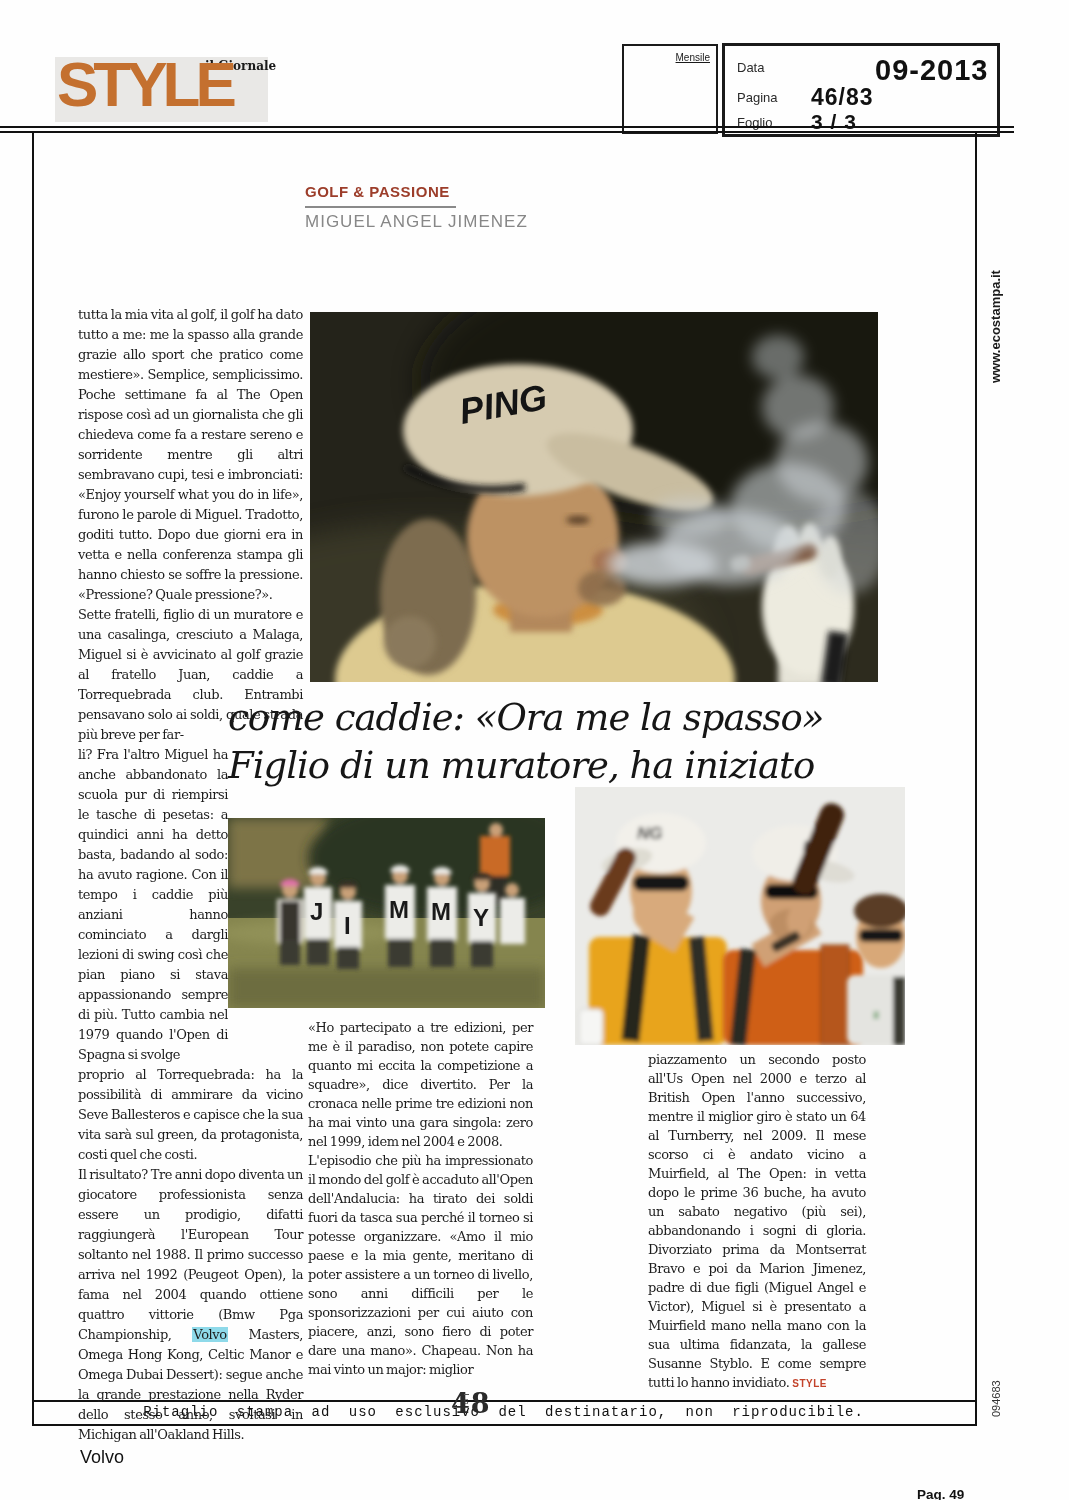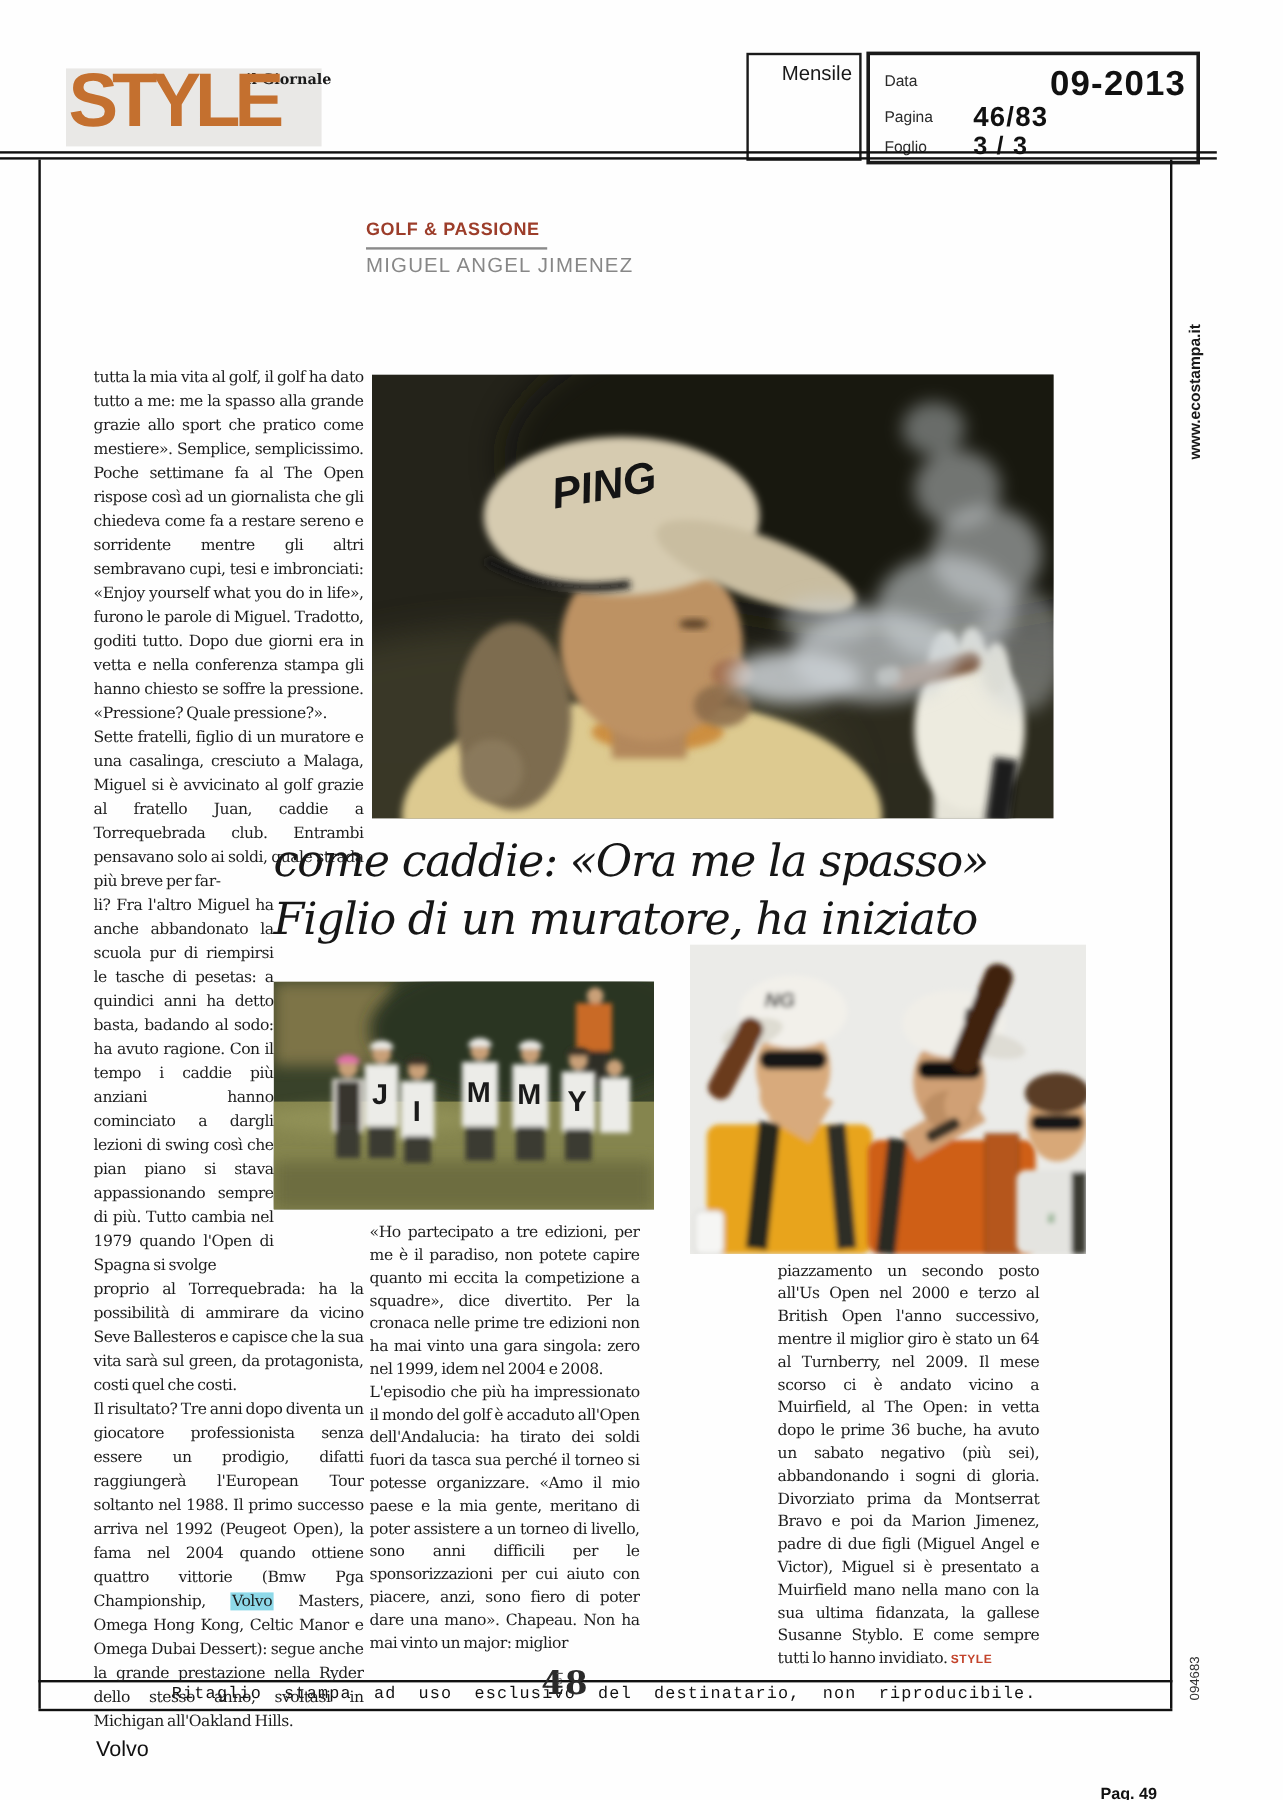--- a/index.html
+++ b/index.html
@@ -6,21 +6,21 @@
   #page{position:relative;width:1069px;height:1500px;background:#fefefe;overflow:hidden;
         font-family:"Liberation Sans", sans-serif;}
 
   
   .logo-box{position:absolute;left:55px;top:57px;width:213px;height:65px;background:#e9e8e6;}
   .logo-text{position:absolute;left:2px;top:-8px;font-family:"Liberation Sans",sans-serif;
              font-weight:900;font-size:62px;color:#c4702f;letter-spacing:-5px;transform:scaleY(1.02);}
   .logo-pub{position:absolute;left:150px;top:2px;font-family:"DejaVu Serif",serif;
             font-weight:700;font-size:12px;color:#1a1a1a;white-space:nowrap;}
   .freq-box{position:absolute;left:622px;top:44px;width:92px;height:86px;border:2px solid #1a1a1a;}
-  .freq-label{position:absolute;right:6px;top:6px;font-size:17px;color:#1a1a1a;}
+  .freq-label{position:absolute;right:6px;top:6px;font-size:10px;color:#1a1a1a;text-decoration:underline;}
   .meta-box{position:absolute;left:722px;top:43px;width:272px;height:88px;border:3px solid #1a1a1a;}
   .meta-label{position:absolute;left:12px;font-size:13px;color:#2a2a2a;}
   .meta-value{position:absolute;left:86px;font-weight:600;color:#111;letter-spacing:1px;white-space:nowrap;}
   .mv1{top:8px;font-size:29px;left:150px;}
   .mv2{top:38px;font-size:23px;}
   .mv3{top:64px;font-size:21px;}
   .ml1{top:14px;} .ml2{top:44px;} .ml3{top:69px;}
 
   
   .dline{position:absolute;left:0;width:1014px;height:0;border-top:2px solid #111;}

